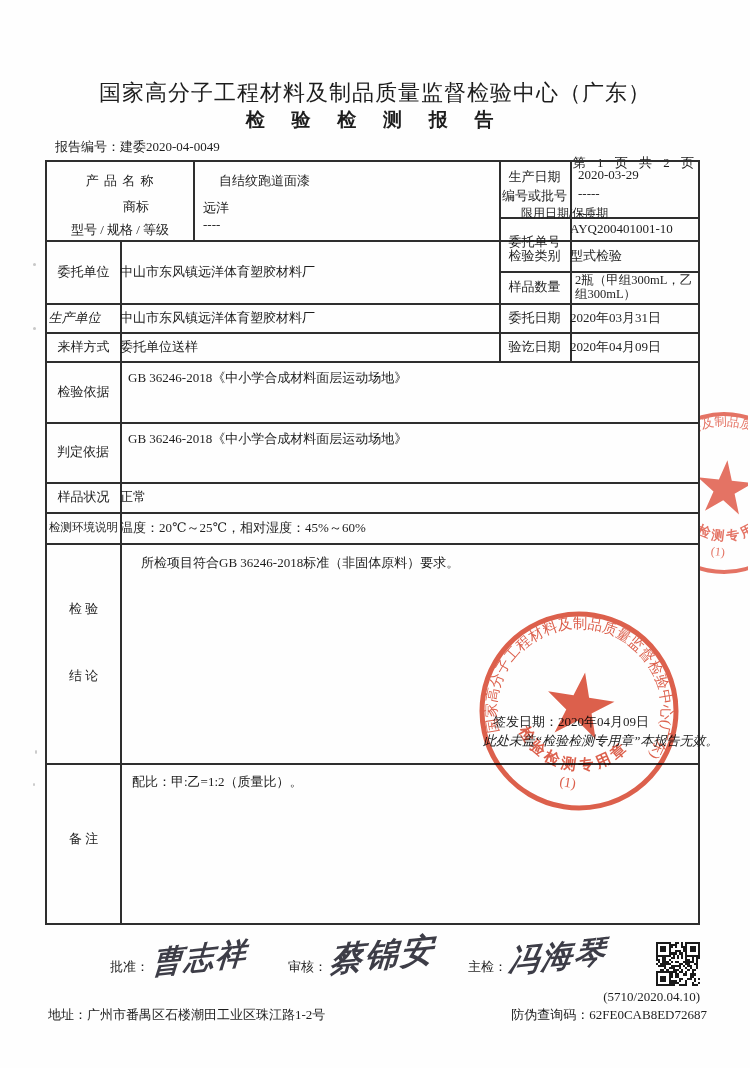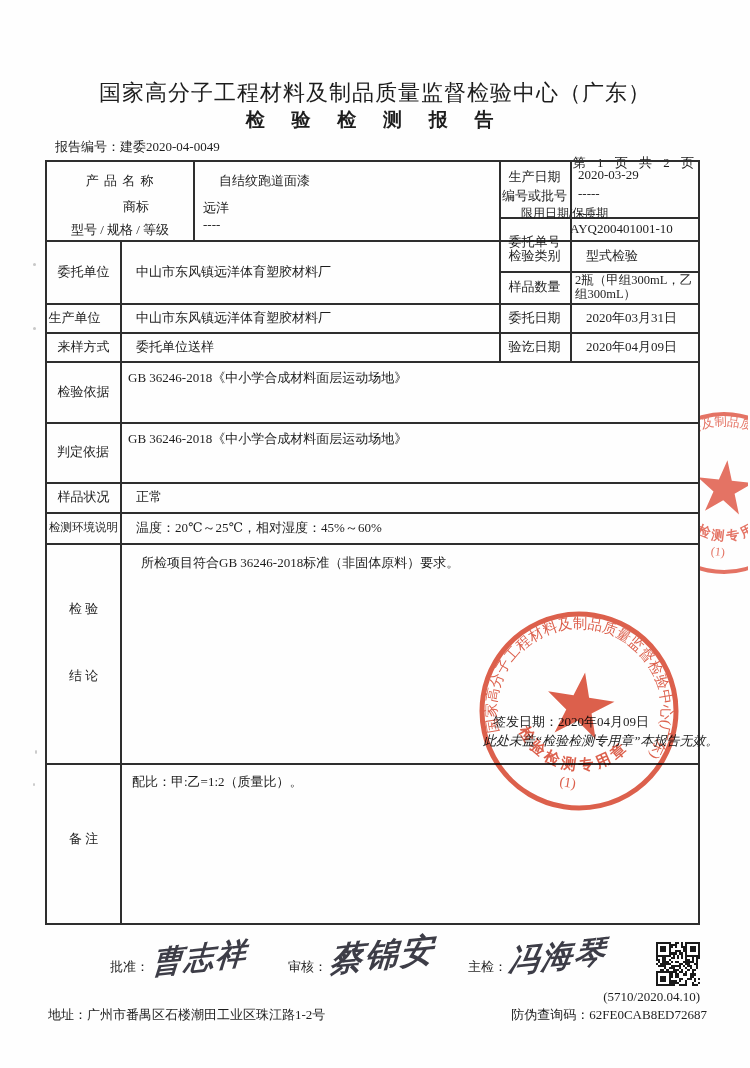--- a/index.html
+++ b/index.html
@@ -14,21 +14,21 @@
   .t22{font-size:22px;font-weight:normal;letter-spacing:1px;}
   .t19{font-size:19px;font-weight:bold;letter-spacing:11px;}
   .t13{font-size:13px;}
   .t12{font-size:12px;}
   
   #tbl{left:45px;top:160px;width:655px;height:765px;border:2px solid #2e2e2e;box-sizing:border-box;}
   .vline{position:absolute;width:1.5px;background:#2e2e2e;}
   .hline{position:absolute;height:1.5px;background:#2e2e2e;}
   .cell{position:absolute;display:flex;align-items:center;font-size:13px;}
   .lab{justify-content:center;text-align:center;}
-  .val{padding-left:16px;}
+  .val{padding-left:0;}
   .line{position:absolute;font-size:13px;white-space:nowrap;}
   
   .stamp{mix-blend-mode:multiply;opacity:.88;}
   .edgeclip{left:700px;top:408px;width:48px;height:168px;overflow:hidden;}
   
   .sig{font-weight:bold;color:#23232e;transform:rotate(-6deg) skewX(-10deg);
        font-style:italic;letter-spacing:2px;opacity:.88;white-space:nowrap;}
   .speck{position:absolute;background:#9a9a9a;opacity:.55;border-radius:50%;}
 </style>
 </head>
@@ -81,21 +81,21 @@
     <div class="cell lab" style="left:452px;top:67px;width:71px;height:26px;">委托单号</div>
     <div class="cell" style="left:523px;top:55px;width:128px;height:23px;">AYQ200401001-10</div>
 
     <div class="cell lab" style="left:0;top:78px;width:73px;height:63px;">委托单位</div>
     <div class="cell val" style="left:73px;top:78px;width:379px;height:63px;">中山市东风镇远洋体育塑胶材料厂</div>
     <div class="cell lab" style="left:452px;top:78px;width:71px;height:31px;">检验类别</div>
     <div class="cell val" style="left:523px;top:78px;width:120px;height:31px;">型式检验</div>
     <div class="cell lab" style="left:452px;top:109px;width:71px;height:32px;">样品数量</div>
     <div class="cell" style="left:523px;top:109px;width:122px;height:32px;padding-left:5px;font-size:12.5px;line-height:1.15;">2瓶（甲组300mL，乙组300mL）</div>
 
-    <div class="cell lab" style="left:0;top:141px;width:55px;height:29px;">生产单位</div>
+    <div class="cell lab" style="left:0;top:141px;width:55px;height:29px;font-style:italic;">生产单位</div>
     <div class="cell val" style="left:73px;top:141px;width:379px;height:29px;">中山市东风镇远洋体育塑胶材料厂</div>
     <div class="cell lab" style="left:452px;top:141px;width:71px;height:29px;">委托日期</div>
     <div class="cell val" style="left:523px;top:141px;width:128px;height:29px;">2020年03月31日</div>
 
     <div class="cell lab" style="left:0;top:170px;width:73px;height:29px;font-family:Liberation Serif, serif;">来样方式</div>
     <div class="cell val" style="left:73px;top:170px;width:379px;height:29px;">委托单位送样</div>
     <div class="cell lab" style="left:452px;top:170px;width:71px;height:29px;">验讫日期</div>
     <div class="cell val" style="left:523px;top:170px;width:128px;height:29px;">2020年04月09日</div>
 
     <div class="cell lab" style="left:0;top:199px;width:73px;height:61px;">检验依据</div>

